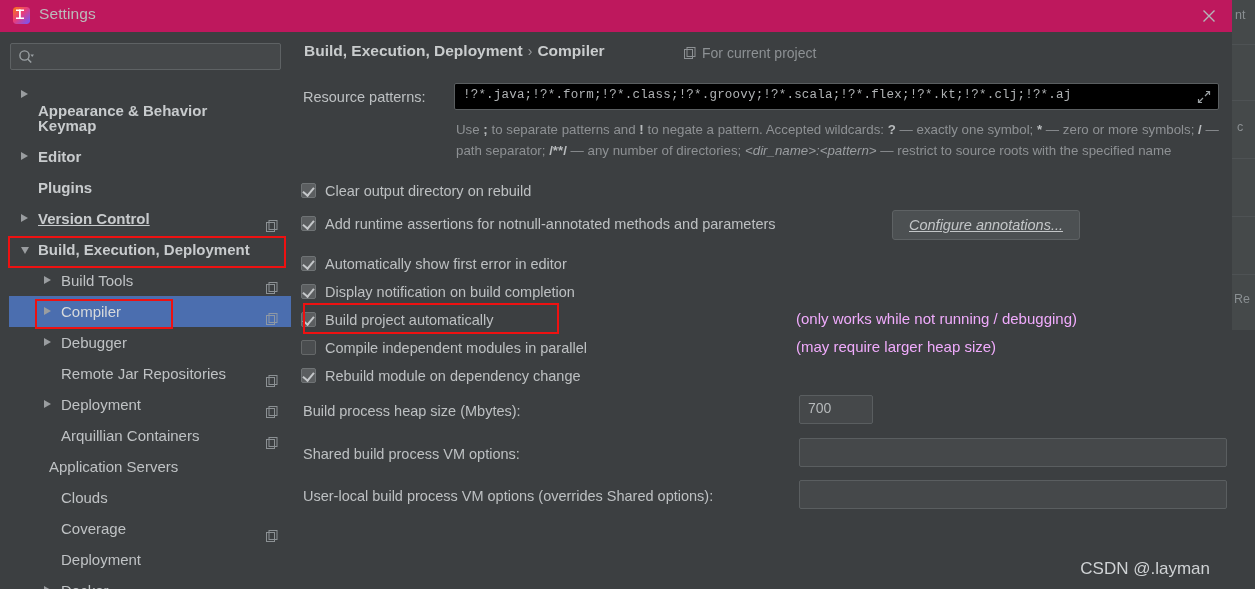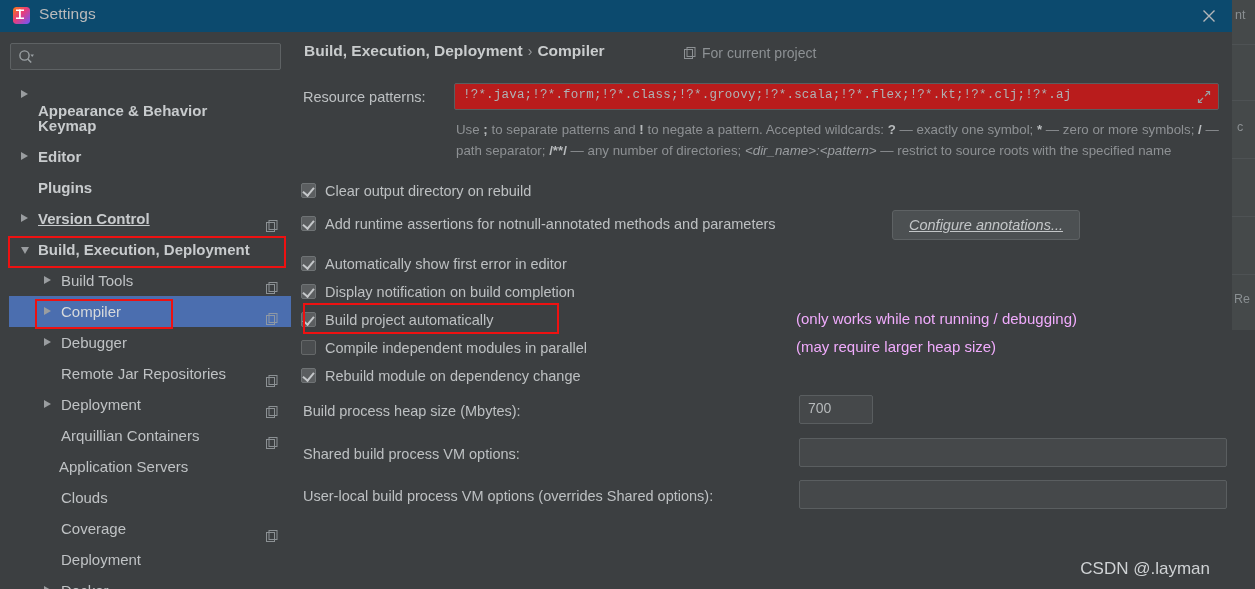--- a/index.html
+++ b/index.html
@@ -51,21 +51,21 @@
     left: 0; top: 0;
     width: 1232px; height: 589px;
     background: #3c3f41;
   }
 
   
   .titlebar {
     position: absolute;
     left: 0; top: 0;
     width: 1232px; height: 32px;
-    background: #0c4a6e;
+    background: #be185d;
   }
   .app-icon {
     position: absolute;
     left: 13px; top: 7px;
     width: 17px; height: 17px;
     border-radius: 3px;
     overflow: hidden;
   }
   .title-text {
     position: absolute;
@@ -219,21 +219,21 @@
     position: absolute;
     font-size: 14.5px;
     color: #bdc0c2;
     white-space: nowrap;
   }
 
   .rp-input {
     position: absolute;
     left: 163px; top: 51px;
     width: 765px; height: 27px;
-    background: #b91c1c;
+    background: #000000;
     border: 1px solid #5a5e60;
     border-radius: 2px;
   }
   .rp-input .val {
     position: absolute;
     left: 8px; top: 4px;
     font-family: "Liberation Mono", monospace;
     font-size: 12.5px;
     color: #b0b3b5;
     letter-spacing: .2px;
@@ -456,21 +456,21 @@
               </svg></span>
           </div>
           <div class="tree-row">
             <span class="tree-label" style="left: 52px;">Arquillian Containers</span>
             <span class="copy-icon"><svg width="13" height="13" viewBox="0 0 13 13">
                 <rect x="0.5" y="2.5" width="8" height="9" stroke="#9aa0a3" stroke-width="1" fill="none"></rect>
                 <rect x="3" y="0.5" width="8" height="9" stroke="#9aa0a3" stroke-width="1" fill="none"></rect>
               </svg></span>
           </div>
           <div class="tree-row">
-            <span class="tree-label" style="left: 50px;">Application Servers</span>
+            <span class="tree-label" style="left: 40px;">Application Servers</span>
           </div>
           <div class="tree-row">
             <span class="tree-label" style="left: 52px;">Clouds</span>
           </div>
           <div class="tree-row">
             <span class="tree-label" style="left: 52px;">Coverage</span>
             <span class="copy-icon"><svg width="13" height="13" viewBox="0 0 13 13">
                 <rect x="0.5" y="2.5" width="8" height="9" stroke="#9aa0a3" stroke-width="1" fill="none"></rect>
                 <rect x="3" y="0.5" width="8" height="9" stroke="#9aa0a3" stroke-width="1" fill="none"></rect>
               </svg></span>

